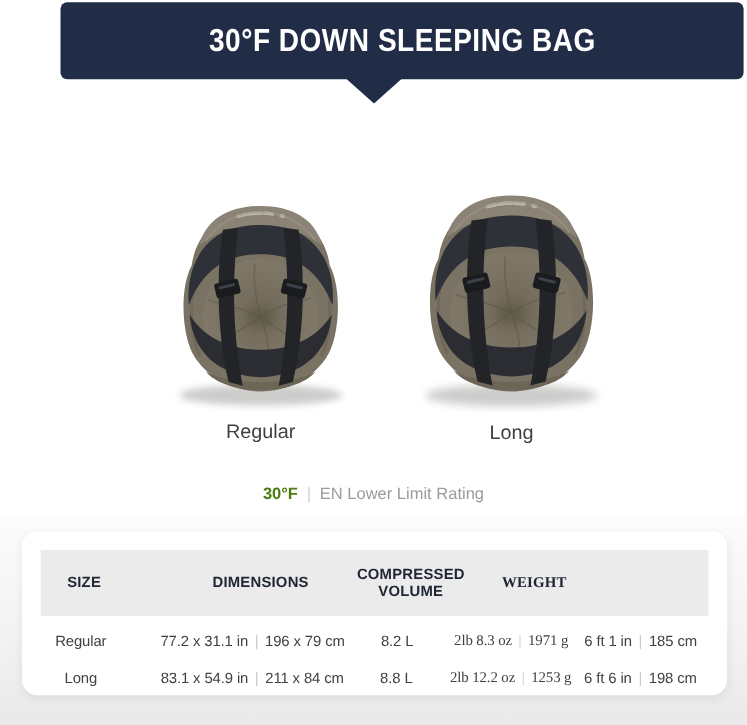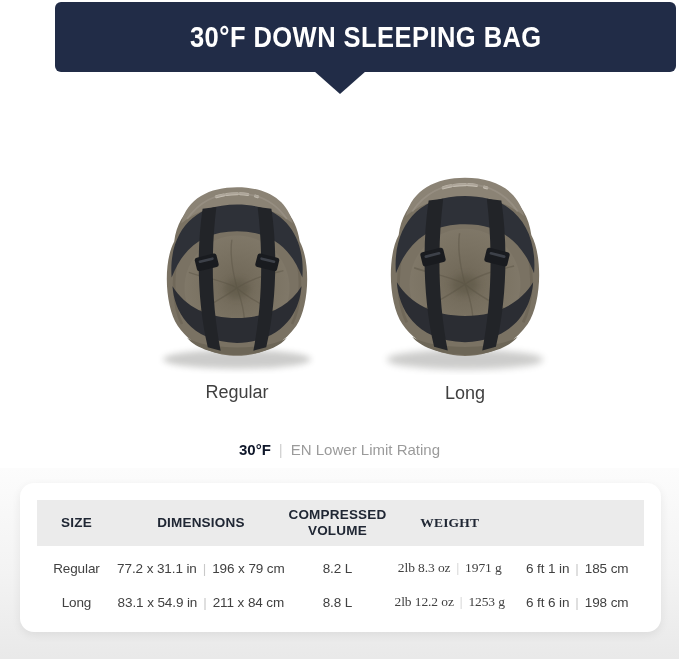--- a/index.html
+++ b/index.html
@@ -46,48 +46,48 @@
     color:#3f3f3f;
   }
 
   
   .rating-line {
     position:absolute; left:0; top:441px; width:679px;
     text-align:center;
     font-size:15px;
     white-space:nowrap;
   }
-  .rating-value { font-weight:700; color:#0f172a; }
+  .rating-value { font-weight:700; color:#4d7c0f; }
   .rating-divider { color:#d0d0d0; padding:0 8px; font-weight:400; }
   .rating-description { color:#9b9b9b;margin-top:38px; }
 
   
   .specs-band {
     position:absolute; left:0; top:468px; width:679px; height:191px;
     background:linear-gradient(180deg, #fcfcfc 0%, #f3f3f3 55%, #e9e9e9 100%);
   }
   .specs-card {
     position:absolute; left:20px; top:483px;
     width:641px; height:149px;
     background:#ffffff;
     border-radius:14px;
     box-shadow:0 3px 10px rgba(0,0,0,0.07);
     padding:17px 17px 0 17px;
   }
   .spec-header-row {
     display:flex; 
-    height:46px;
+    height:60px;
     background:#EBEBEB;
   }
   .spec-header-row .col, .spec-row .col {
     display:flex; align-items:center; justify-content:center;
     text-align:center;
   }
   .col-size       { width:13%; }
-  .col-dimensions { width:28%; }
+  .col-dimensions { width:28%;margin-left:36px; }
   .col-volume     { width:17%; }
   .col-weight     { width:20%;font-family:Liberation Serif, serif; }
   .col-height     { width:22%; }
   .spec-header-row .col span {
     font-size:13.5px; font-weight:700;
     color:#202734;
     letter-spacing:0.2px;
     line-height:1.2;
   }
   .spec-header-row .col-volume span { max-width:100px; }

